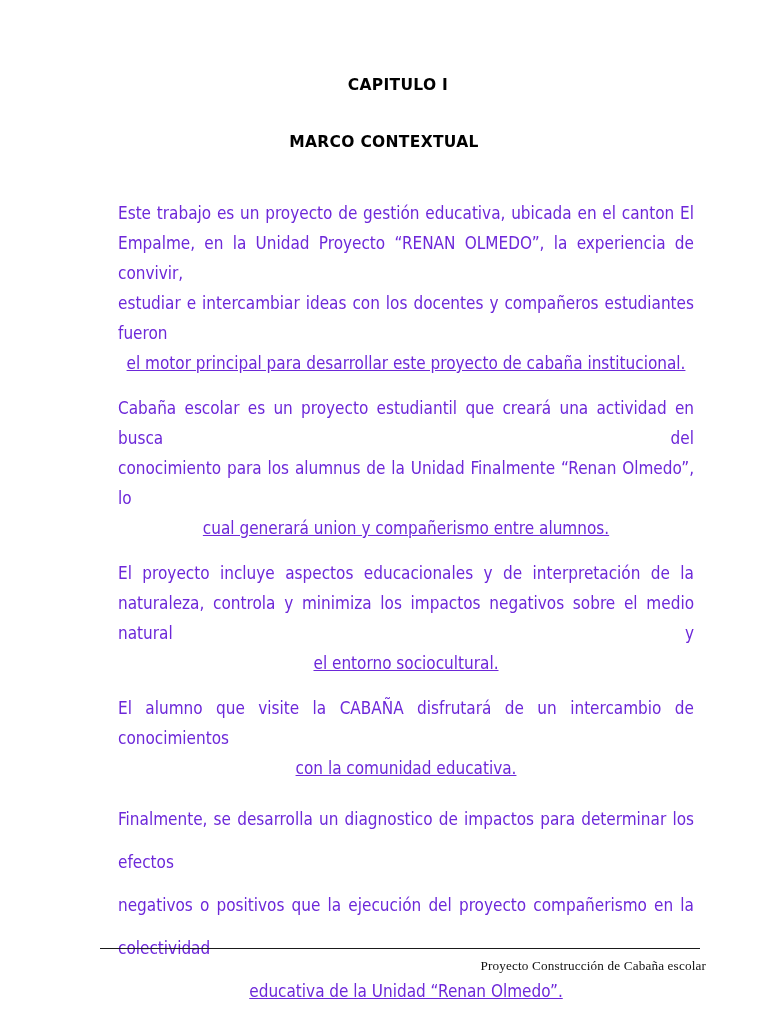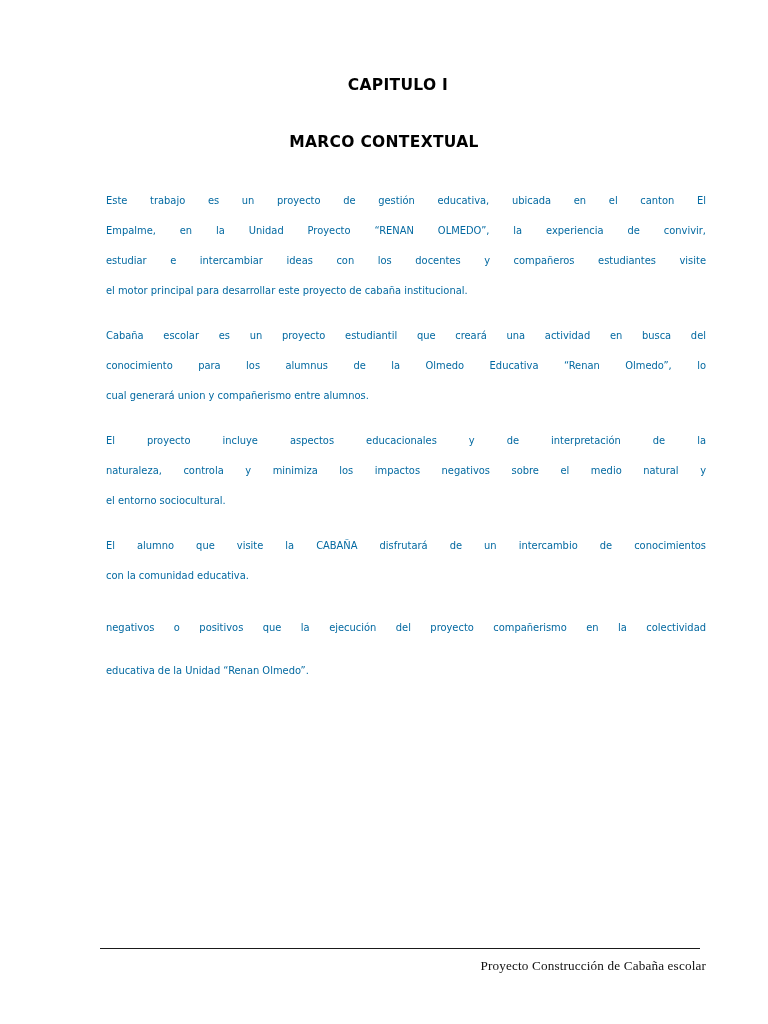--- a/index.html
+++ b/index.html
@@ -35,41 +35,42 @@
 
   
   .body-block {
     position: absolute;
     left: 106px;
     width: 600px;
   }
   .para {
     text-align: justify;
     text-justify: inter-word;
-    font-size: 11px;
+    font-size: 17px;
     line-height: 30px;
-    margin: 0;
-    color: #0369a1;
+    margin: 12px;
+    color: #6d28d9;
   }
   .para + .para {
     margin-top: 15px;
   }
   .para.loose {
     line-height: 43px;
   }
   
   .para .just-line {
     display: block;
     text-align: justify;
     text-align-last: justify;
     white-space: normal;
   }
   .para .end-line {
     display: block;
-    text-align: left;
+    text-align: center;
+    text-decoration: underline;
   }
 
   
   .footer {
     position: absolute;
     left: 0;
     top: 948px;
     width: 768px;
   }
   .footer-rule {
@@ -100,42 +101,43 @@
 
   <div class="heading" id="heading-chapter">CAPITULO I</div>
 
   <div class="heading" id="heading-section">MARCO CONTEXTUAL</div>
 
   <div class="body-block" style="top:186px;">
 
     <p class="para">
       <span class="just-line">Este  trabajo  es  un  proyecto  de  gestión  educativa,  ubicada   en  el  canton  El</span>
       <span class="just-line">Empalme, en la Unidad Proyecto “RENAN OLMEDO”,  la experiencia de convivir,</span>
-      <span class="just-line">estudiar  e  intercambiar  ideas con los docentes y compañeros estudiantes visite</span>
+      <span class="just-line">estudiar  e  intercambiar  ideas con los docentes y compañeros estudiantes fueron</span>
       <span class="end-line">el motor principal para desarrollar este proyecto de cabaña institucional.</span>
     </p>
 
     <p class="para">
       <span class="just-line">Cabaña escolar es un proyecto estudiantil que creará una actividad en busca del</span>
-      <span class="just-line">conocimiento  para  los  alumnus  de  la  Olmedo  Educativa  “Renan  Olmedo”, lo</span>
+      <span class="just-line">conocimiento  para  los  alumnus  de  la  Unidad  Finalmente  “Renan  Olmedo”, lo</span>
       <span class="end-line">cual generará union y compañerismo entre alumnos.</span>
     </p>
 
     <p class="para">
       <span class="just-line">El  proyecto    incluye   aspectos   educacionales   y   de   interpretación  de   la</span>
       <span class="just-line">naturaleza, controla y minimiza los impactos negativos sobre el medio natural y</span>
       <span class="end-line">el entorno sociocultural.</span>
     </p>
 
     <p class="para">
       <span class="just-line">El alumno que visite la CABAÑA disfrutará de un intercambio de conocimientos</span>
       <span class="end-line">con la comunidad educativa.</span>
     </p>
 
     <p class="para loose">
+      <span class="just-line">Finalmente, se desarrolla un diagnostico de impactos para determinar los efectos</span>
       <span class="just-line">negativos o positivos que la ejecución del proyecto compañerismo en la colectividad</span>
       <span class="end-line">educativa de la Unidad “Renan Olmedo”.</span>
     </p>
 
   </div>
 
   <div class="footer">
     <div class="footer-rule"></div>
     <div class="footer-text">Proyecto Construcción de Cabaña escolar</div>
   </div>

